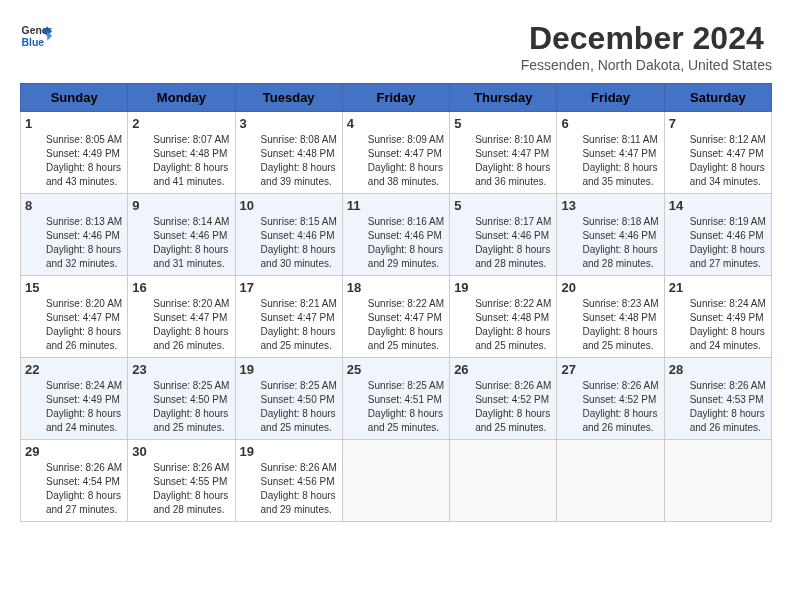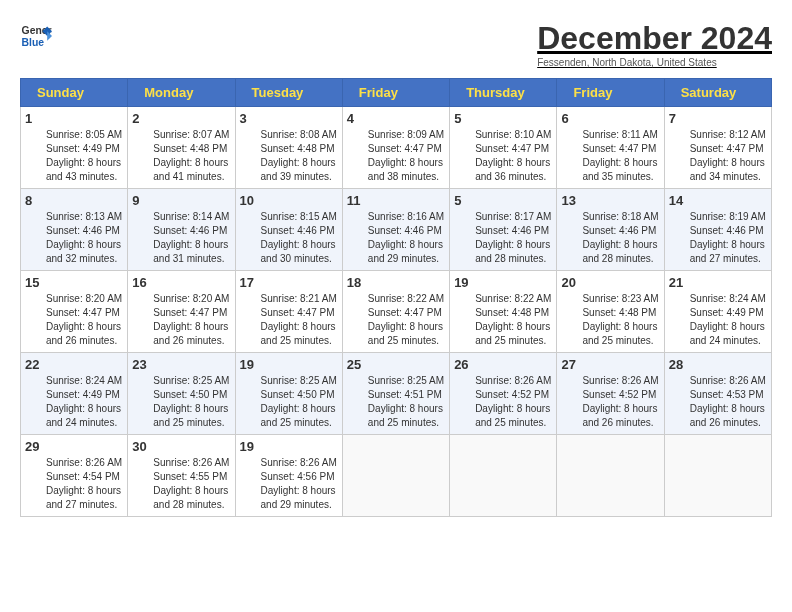--- a/index.html
+++ b/index.html
@@ -19,42 +19,41 @@
     .logo {
       display: flex;
       align-items: center;
       gap: 4px;
     }
     .logo-icon {
       width: 32px;
       height: 32px;
     }
     .title-block {
-      text-align: left;
-      text-decoration: underline;
+      text-align: center;
     }
     .month-title {
       font-size: 32px;
       font-weight: bold;
       color: #333;
     }
     .location {
-      font-size: 10px;
+      font-size: 14px;
       color: #555;
     }
     .calendar {
       width: 100%;
       border-collapse: collapse;
       font-size: 11px;
     }
     .calendar thead tr th {
       background: #4472c4;
-      color: #fde047;
+      color: #000000;
       padding: 6px 16px;
-      text-align: left;
+      text-align: center;
       font-size: 13px;
       font-weight: bold;
       border: 1px solid #3a65b0;
     }
     .calendar tbody tr td {
       border: 1px solid #ccc;
       vertical-align: top;
       padding: 4px;
       width: 107px;
       min-height: 80px;

